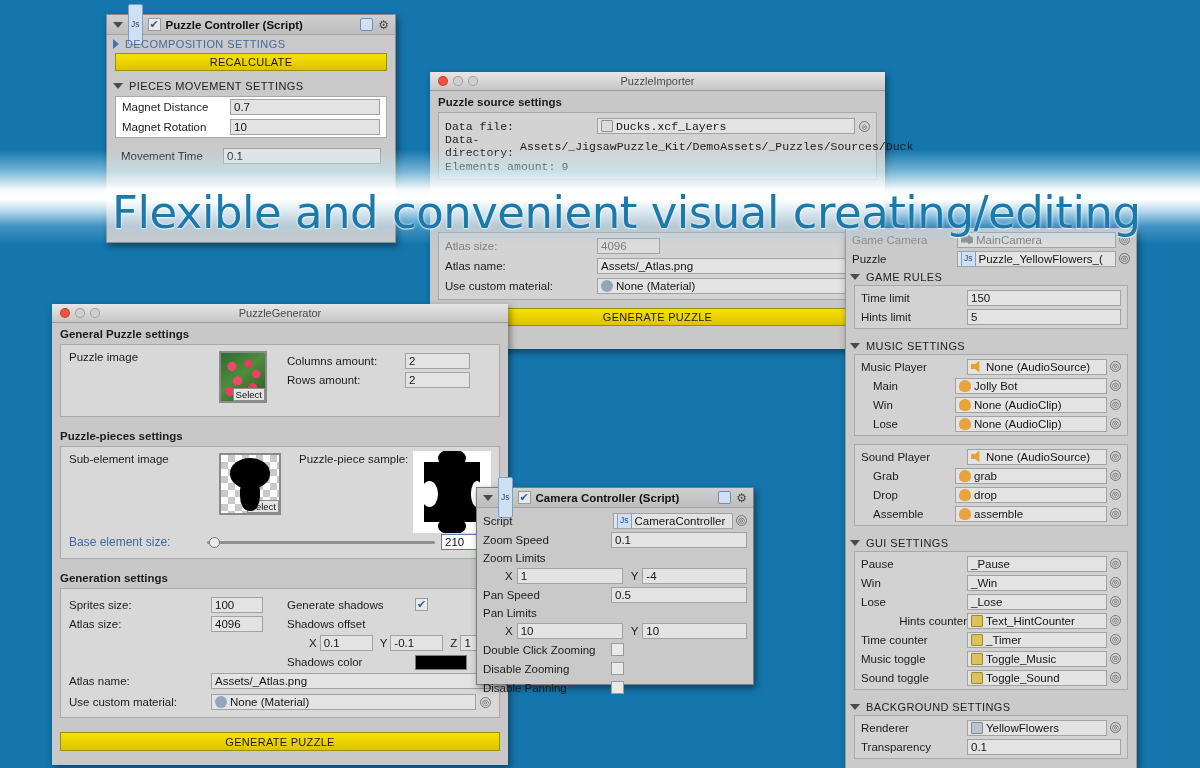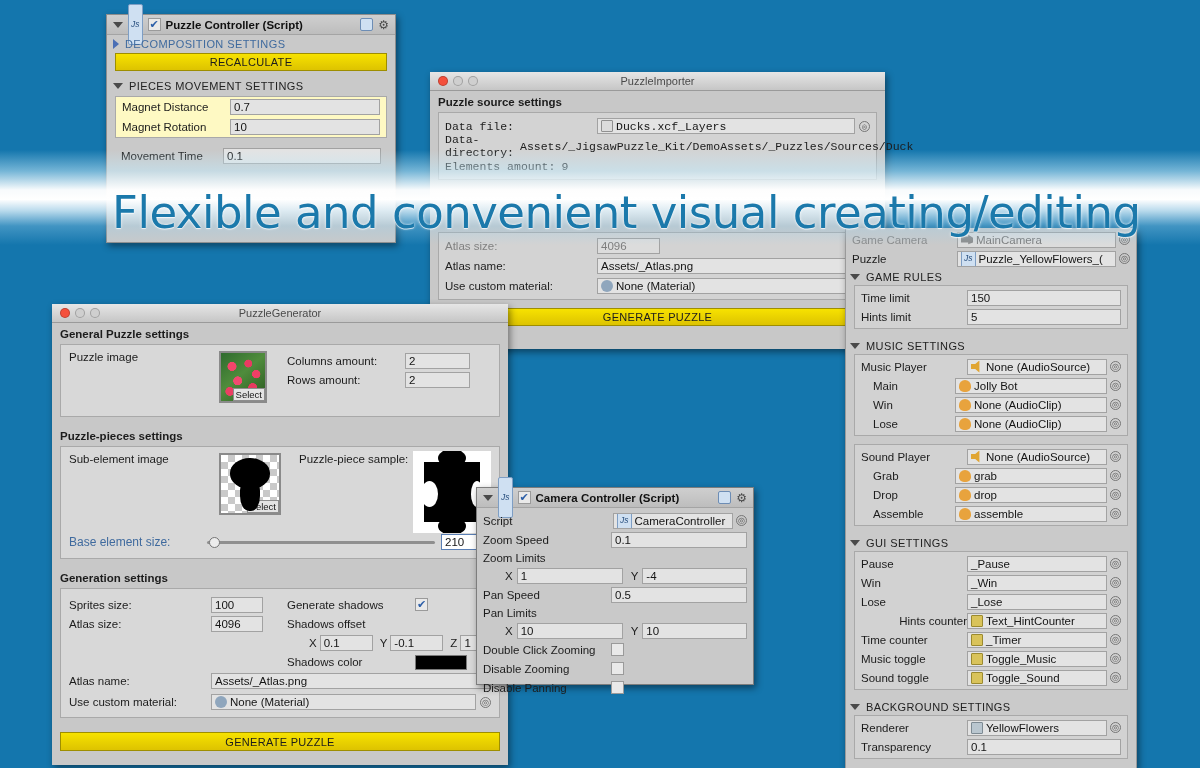--- a/index.html
+++ b/index.html
@@ -63,21 +63,21 @@
     justify-content:center; font-size:11px; color:#1c1c1c; letter-spacing:.3px;
   }
   .cbx{ width:13px; height:13px; background:#e9e9e9; border:1px solid #9a9a9a;
         display:inline-flex; align-items:center; justify-content:center; }
   .cbx.on::after{ content:"✔"; font-size:11px; color:#2d5fa8; line-height:1; }
   .tri{ width:0;height:0;border-left:5px solid transparent;border-right:5px solid transparent;
         border-top:6px solid #4a4a4a; display:inline-block; }
   .tri.r{ border:0; border-top:5px solid transparent;border-bottom:5px solid transparent;
           border-left:6px solid #4b6fb5; }
   .jsbadge{ background:#cfe0f2; border:1px solid #7e9ec4; color:#29507f;
-    font-size:8.5px; padding:14px 2px; border-radius:2px; line-height:11px;font-style:italic; }
+    font-size:8.5px; padding:14px 2px; border-radius:2px; line-height:11px; }
   .gear{ font-size:12px; color:#4a4a4a; }
   .circ{ width:11px;height:11px;border-radius:50%;border:1px solid #767676;
          display:inline-flex;align-items:center;justify-content:center;
          font-size:8px;color:#555; }
   .hdrbar{ display:flex; align-items:center; gap:5px; height:20px; padding:0 6px;
            background:linear-gradient(to bottom,#cfcfcf,#bdbdbd); border-bottom:1px solid #a4a4a4; }
   .hdrbar .name{ font-size:11.5px; font-weight:bold; color:#111; }
   .foldhdr{ display:flex; align-items:center; gap:6px; padding:3px 6px 2px 4px;
             font-size:11px; color:#222; letter-spacing:.4px; }
   .ico{ width:12px;height:12px;display:inline-block;flex:0 0 auto;border-radius:1px; }
@@ -157,21 +157,21 @@
 
   <div style="padding:1px 8px 0 8px;">
     <div class="yellowbtn" style="height:18px;">RECALCULATE</div>
   </div>
 
   <div class="foldhdr" style="padding-left:6px;margin-top:6px;">
     <span class="tri"></span>
     <span>PIECES MOVEMENT SETTINGS</span>
   </div>
 
-  <div class="box" style="background:#fef9c3;margin-top:2px;">
+  <div class="box" style="background:#ffffff;margin-top:2px;">
     <div class="row">
       <span class="lbl" style="width:108px;">Magnet Distance</span>
       <span class="fld" style="flex:1;">0.7</span>
     </div>
     <div class="row">
       <span class="lbl" style="width:108px;">Magnet Rotation</span>
       <span class="fld" style="flex:1;">10</span>
     </div>
   </div>
 

